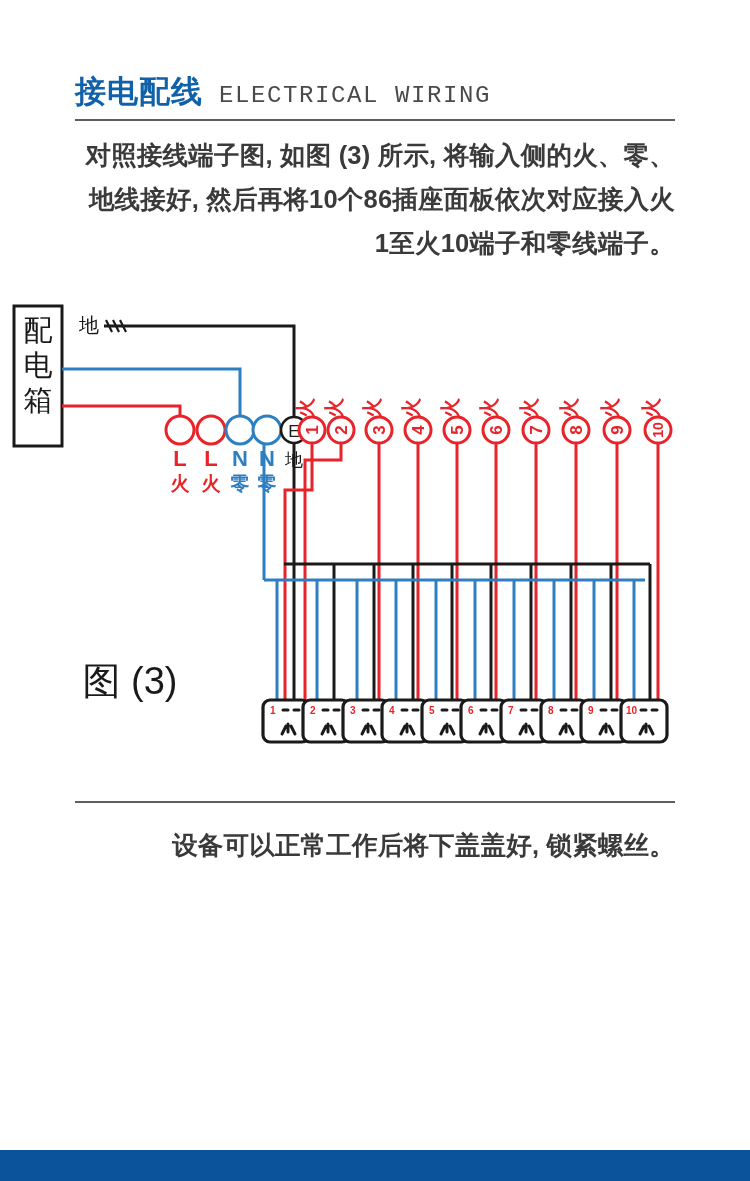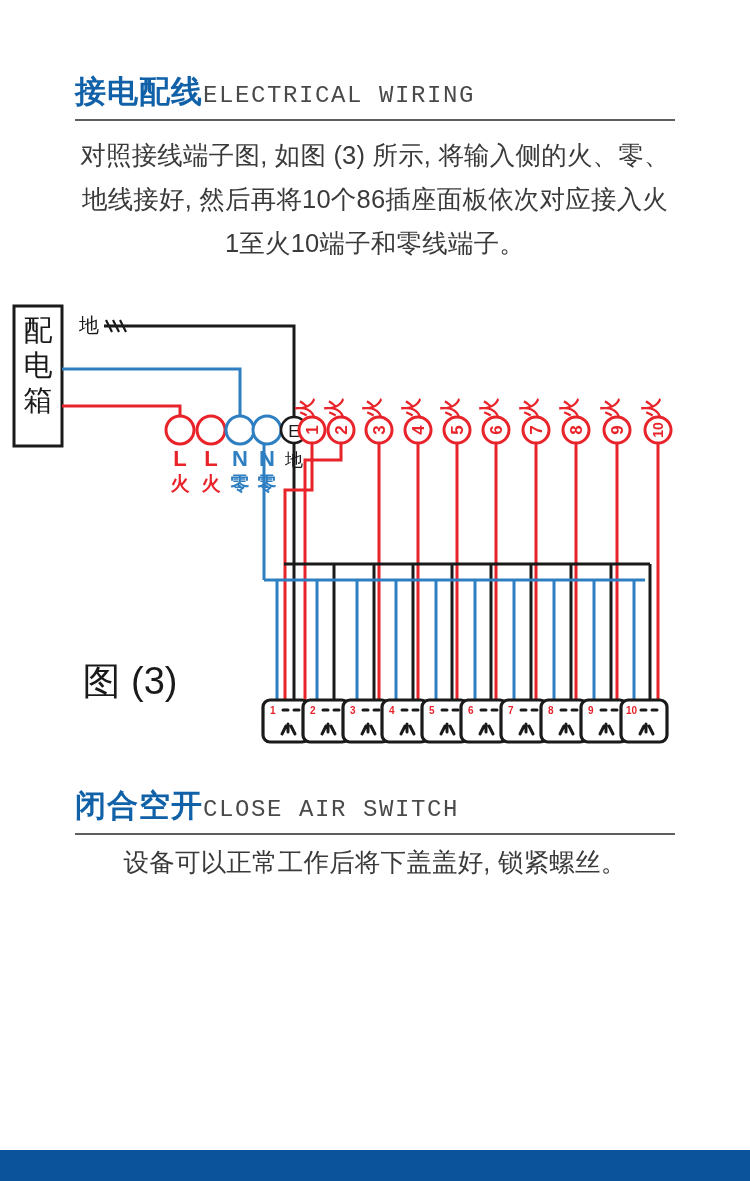--- a/index.html
+++ b/index.html
@@ -8,38 +8,38 @@
     background:#ffffff;
     font-family:"Liberation Sans","DejaVu Sans",sans-serif;
     position:relative;
     overflow:hidden;
     -webkit-font-smoothing:antialiased;
   }
   .page{position:relative;width:750px;height:1181px;}
 
   
   .section{position:absolute;left:75px;width:600px;}
-  .sec-head{display:flex;align-items:baseline;gap:0;}
+  .sec-head{display:flex;align-items:baseline;gap:16px;}
   .sec-cn{
     font-size:31px;font-weight:bold;color:#1161a8;letter-spacing:1px;
     line-height:1;white-space:nowrap;
   }
   .sec-en{
     font-size:24px;color:#4a4a4a;letter-spacing:1.6px;line-height:1;
     white-space:nowrap;font-weight:400;font-family:Liberation Mono, monospace;
   }
   .rule{
     margin-top:11px;height:2px;background:#5e5e5e;width:600px;
   }
   .para{
     margin-top:13px;
     font-size:25.5px;color:#3a3a3a;line-height:1.72;
-    letter-spacing:0.2px;text-align:center;
-  }
-  .para.tight{margin-top:6px;}
+    letter-spacing:0.2px;text-align:right;font-weight:bold;
+  }
+  .para.tight{margin-top:21px;}
 
   
   .diagram{position:absolute;left:0;top:296px;width:750px;height:460px;}
   .dg{position:absolute;left:0;top:0;}
 
   
   .bottombar{position:absolute;left:0;top:1150px;width:750px;height:31px;background:#0b539a;}
 </style>
 </head>
 <body>
@@ -268,23 +268,19 @@
           <path class="pin" d="M641 414 L646 414 M652 414 L657 414"></path>
           <path class="pin" d="M644 430 L640 438 M649 430 L653 438 M646 428 L646 436"></path>
         </g>
       </g>
 
       <text class="tblk" x="130" y="398" font-size="38" text-anchor="middle">图 (3)</text>
     </svg>
   </div>
 
   <div class="section" style="top:790px;">
-    <div class="sec-head">
-      <div class="sec-cn">闭合空开</div>
-      <div class="sec-en">CLOSE AIR SWITCH</div>
-    </div>
     <div class="rule"></div>
     <div class="para tight">设备可以正常工作后将下盖盖好, 锁紧螺丝。</div>
   </div>
 
   <div class="bottombar"></div>
 
 </div>
 
 </body></html>

